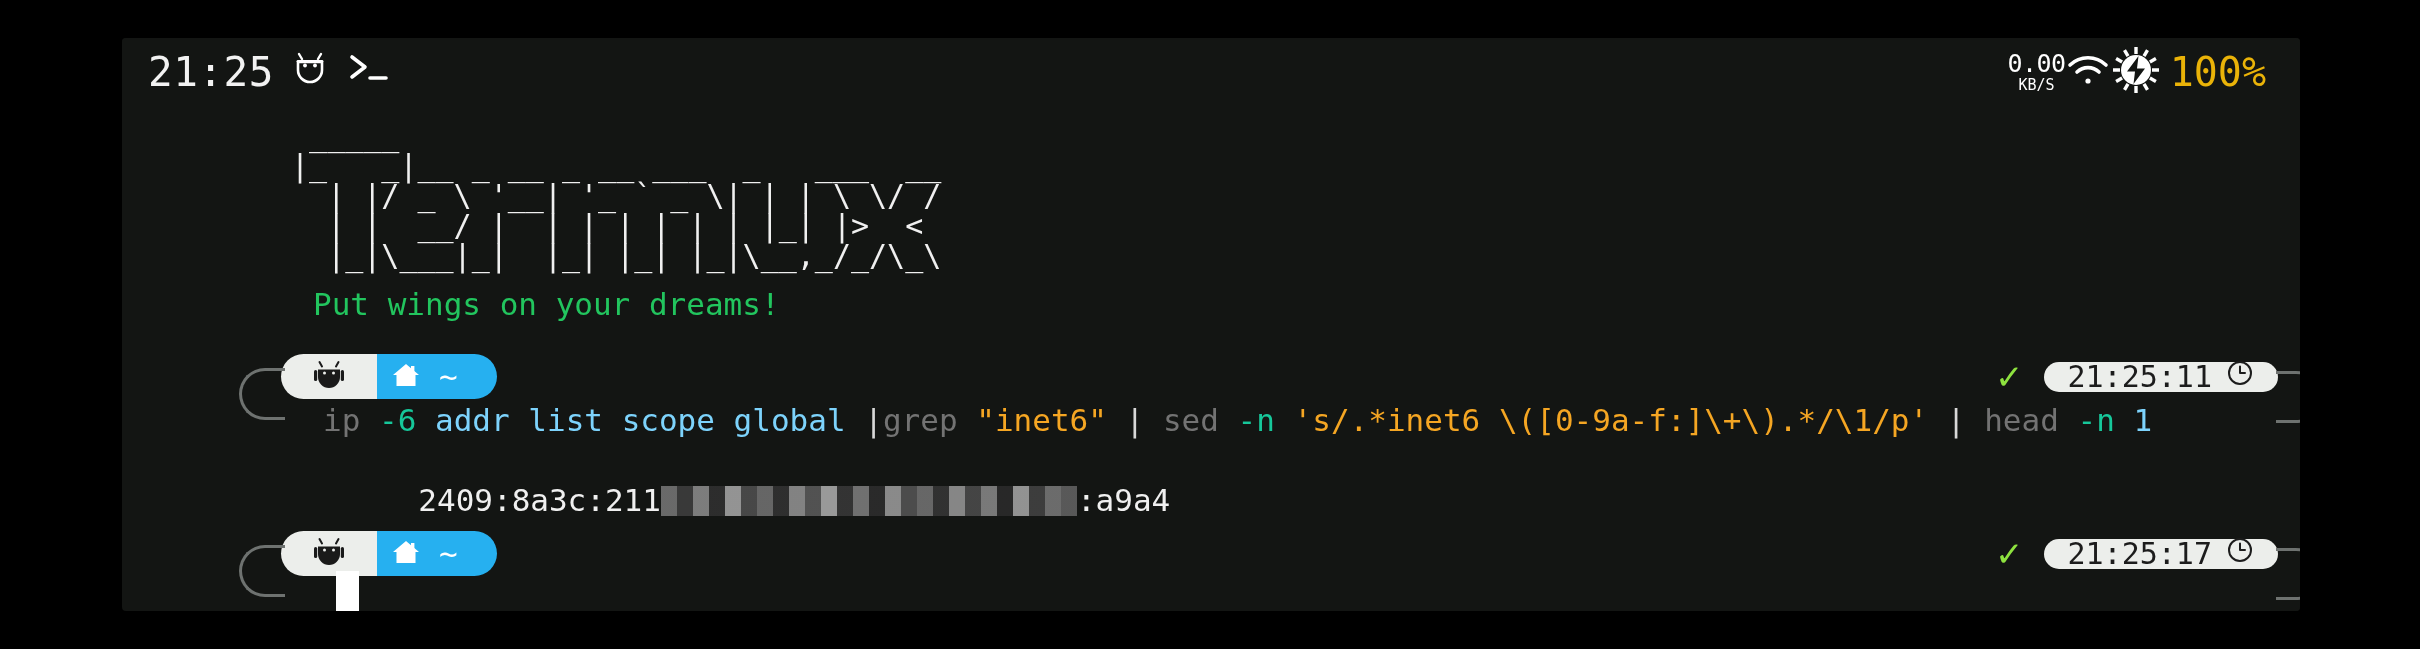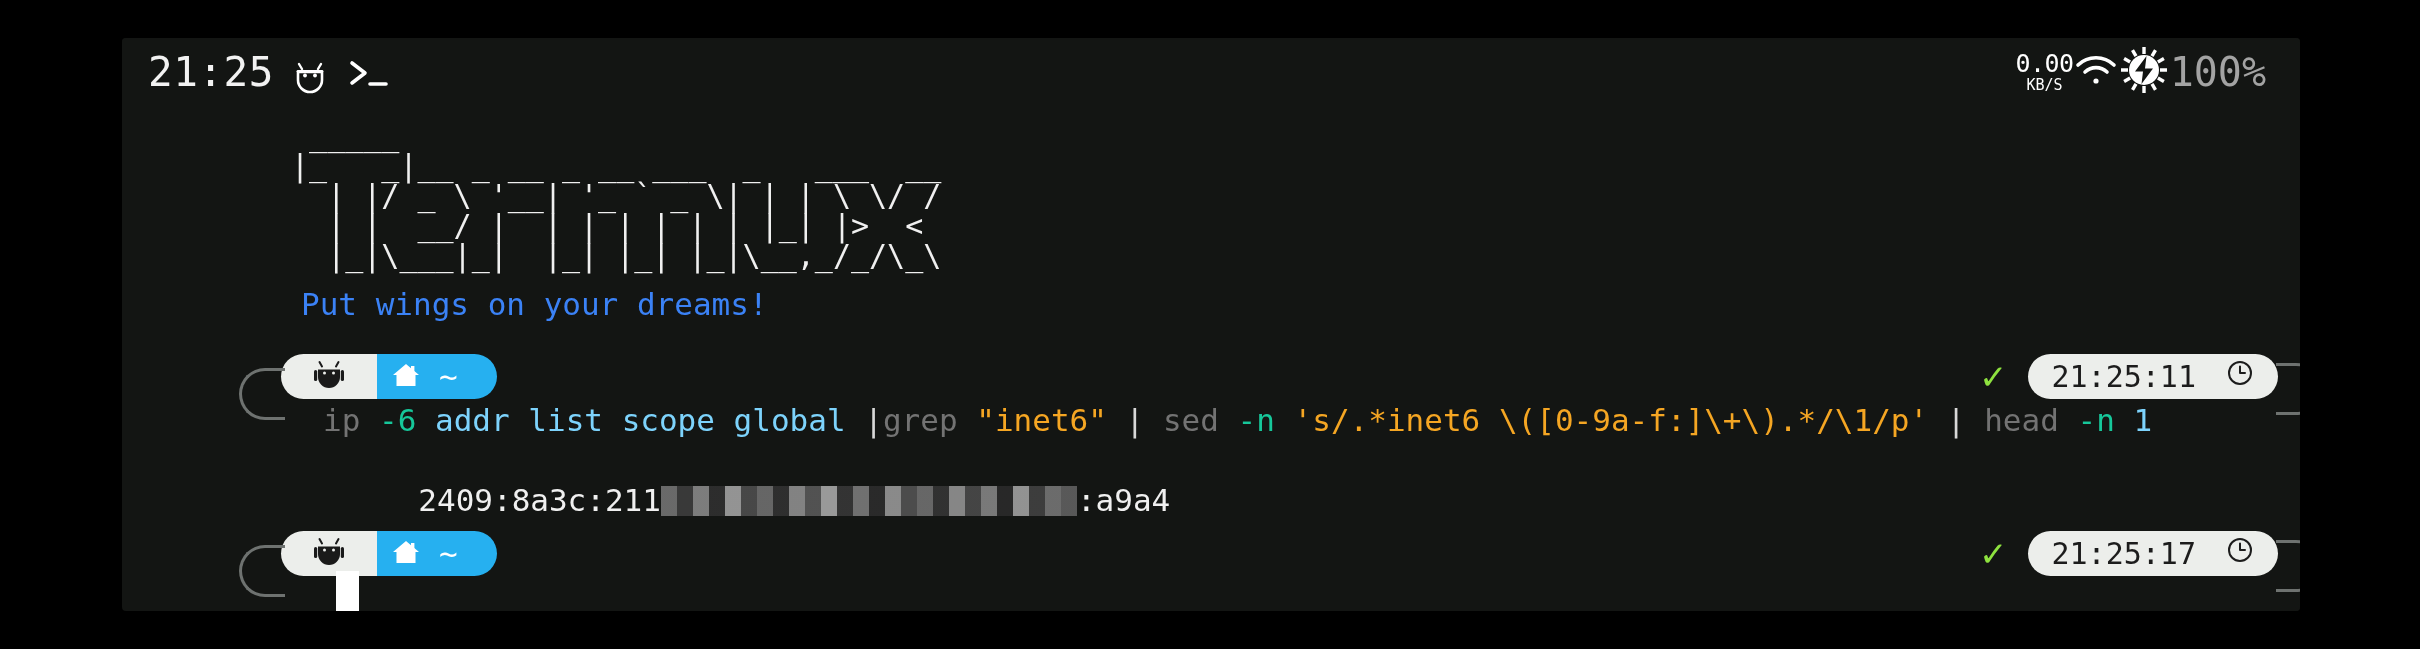--- a/index.html
+++ b/index.html
@@ -43,21 +43,21 @@
     width: 100%;
     background: #131513;
     display: flex;
     align-items: center;
     justify-content: space-between;
     padding: 0 34px 0 26px;
     box-sizing: border-box;
   }
   .status-left {
     display: flex;
-    align-items: flex-end;
+    align-items: flex-start;
     gap: 19px;
   }
   .status-clock {
     color: #f2f2f2;
     font-size: 41px;
     letter-spacing: 0.5px;
     font-family: "DejaVu Sans Mono", "Liberation Mono", monospace;
   }
   .android-status-icon { display: block; }
   .prompt-glyph-icon { display: block; }
@@ -69,24 +69,25 @@
   .netspeed {
     display: flex;
     flex-direction: column;
     align-items: center;
     line-height: 1;
     color: #ffffff;
   }
   .netspeed-value { font-size: 25px; letter-spacing: -0.5px; }
   .netspeed-unit  { font-size: 15px; letter-spacing: 0px; margin-top: 2px; text-align: center; }
   .battery-pct {
-    color: #a3a3a3;
+    color: #eab308;
     font-size: 40px;
     letter-spacing: 0px;
     font-family: "DejaVu Sans Mono", "Liberation Mono", monospace;
+    margin-left: 8px;
   }
 
   
   #terminal-body {
     position: relative;
     background: #131513;
     height: 505px;
     padding: 0;
     box-sizing: border-box;
     margin-left: 29px;
@@ -101,23 +102,23 @@
     color: #f0f0f0;
     font-family: "DejaVu Sans Mono", "Liberation Mono", monospace;
     font-size: 30px;
     line-height: 30px;
     white-space: pre;
     letter-spacing: 0px;
   }
 
   #tagline {
     position: absolute;
-    left: 150px;
+    left: 162px;
     top: 180px;
-    color: #3b82f6;
+    color: #22c55e;
     font-family: "DejaVu Sans Mono", "Liberation Mono", monospace;
     font-size: 31px;
     white-space: pre;
   }
 
   
   .prompt-row {
     position: absolute;
     left: 0;
     width: 100%;
@@ -182,24 +183,24 @@
   }
   .check-mark {
     color: #8ee23f;
     font-size: 34px;
     line-height: 1;
     font-family: "DejaVu Sans", sans-serif;
   }
   .time-badge {
     background: #eceeeb;
     border-radius: 24px;
-    height: 45px;
-    display: flex;
-    align-items: center;
-    gap: 30px;
+    height: 30px;
+    display: flex;
+    align-items: center;
+    gap: 14px;
     padding: 0 24px;
     color: #1c1c1c;
     font-size: 30px;
     font-family: "DejaVu Sans Mono", "Liberation Mono", monospace;
     position: relative;
   }
   .seg-bracket-right {
     position: absolute;
     right: -44px;
     top: 9px;

